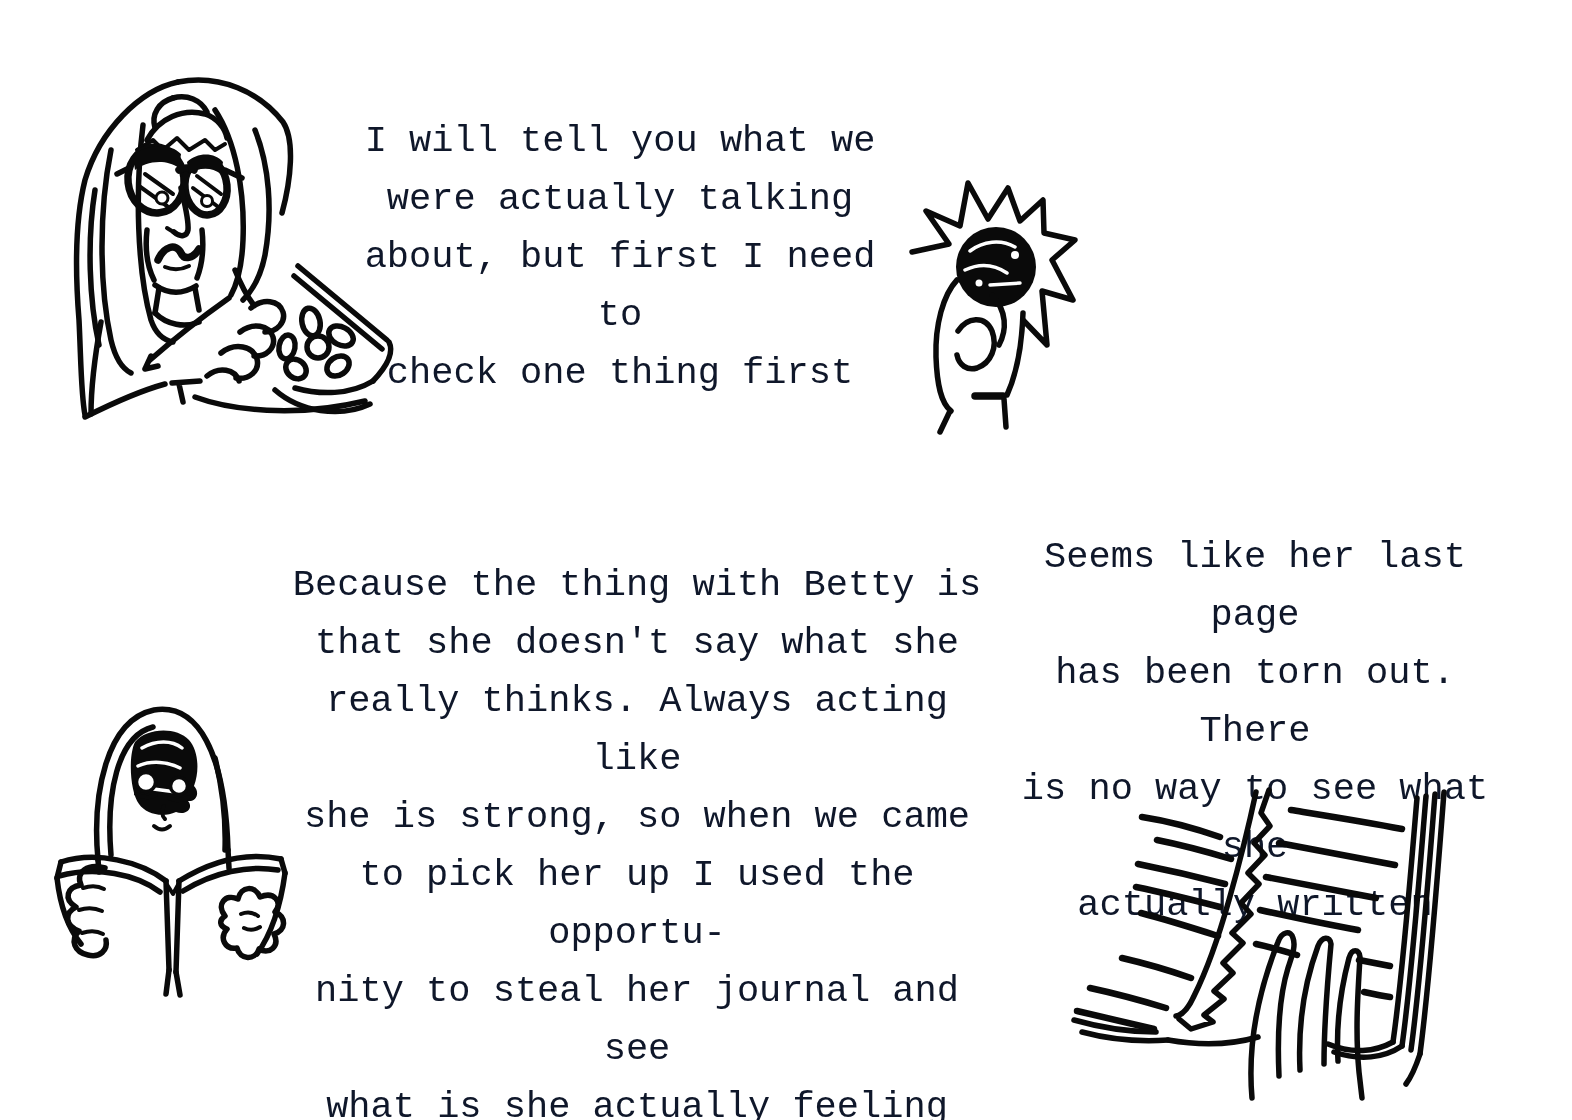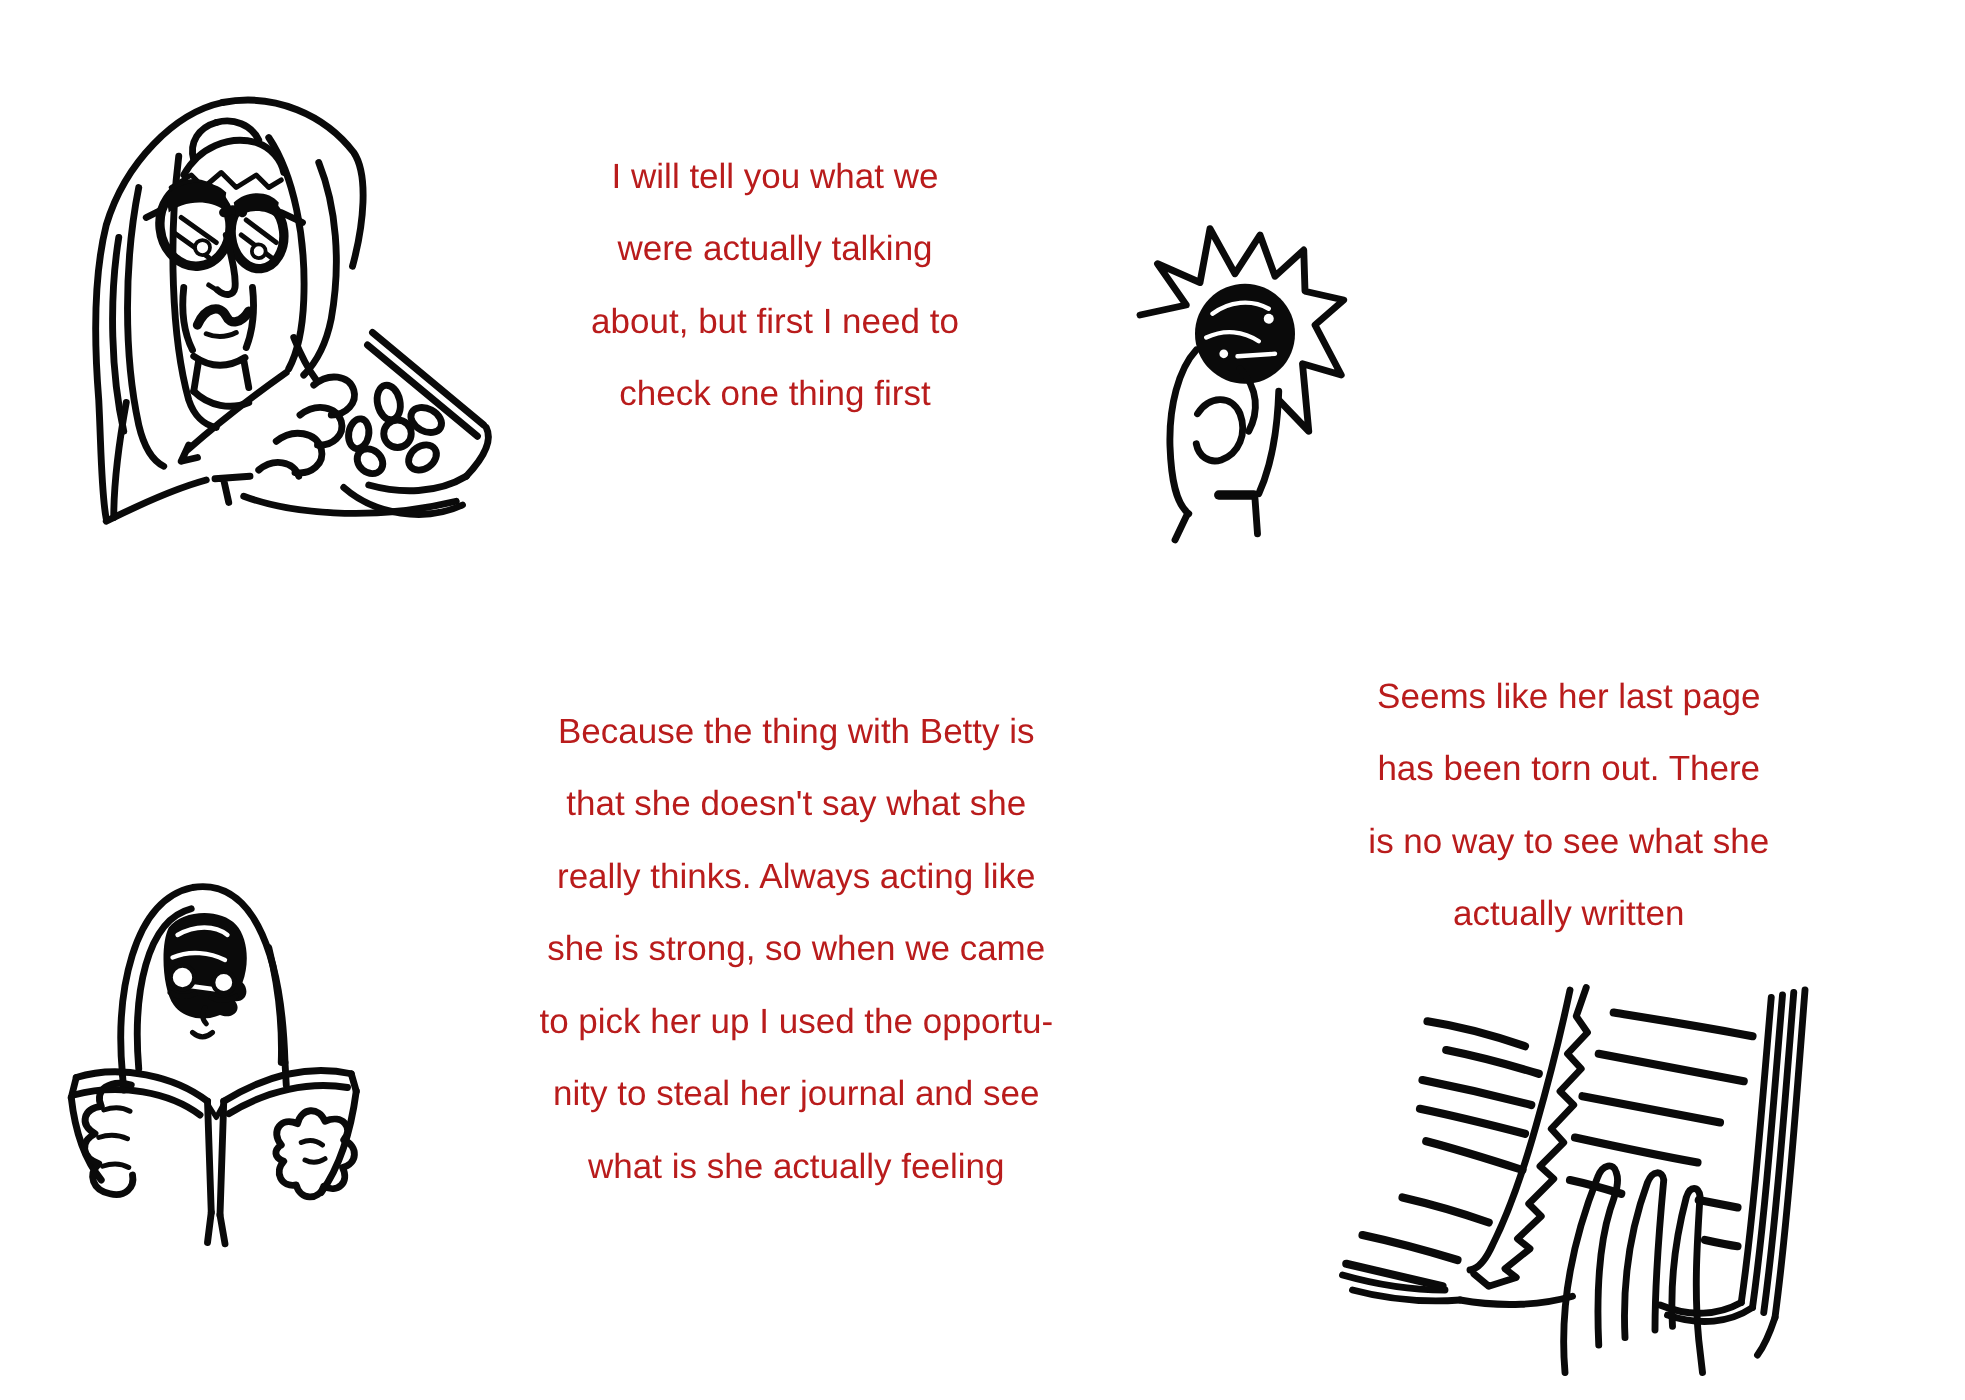--- a/index.html
+++ b/index.html
@@ -6,24 +6,24 @@
   html, body { margin: 0; padding: 0; background: #ffffff; }
   #canvas {
     position: relative;
     width: 1572px;
     height: 1120px;
     background: #ffffff;
     overflow: hidden;
   }
   .speech {
     position: absolute;
-    font-family: Liberation Sans, sans-serif;
-    font-size: 28px;
+    font-family: Liberation Mono, monospace;
+    font-size: 37px;
     line-height: 58px;
-    color: #b91c1c;
+    color: #0f172a;
     text-align: center;
     white-space: pre-line;
   }
   #speech-1 { left: 355px;  top: 112px; width: 530px; }
   #speech-2 { left: 1053px; top: 98px;  width: 464px; }
   #speech-3 { left: 292px;  top: 556px; width: 690px; }
   #speech-4 { left: 1002px; top: 528px; width: 506px; }
   .art { position: absolute; overflow: visible; }
   #art-1 { left: 55px;   top: 70px;  }
   #art-2 { left: 895px;  top: 165px; }

